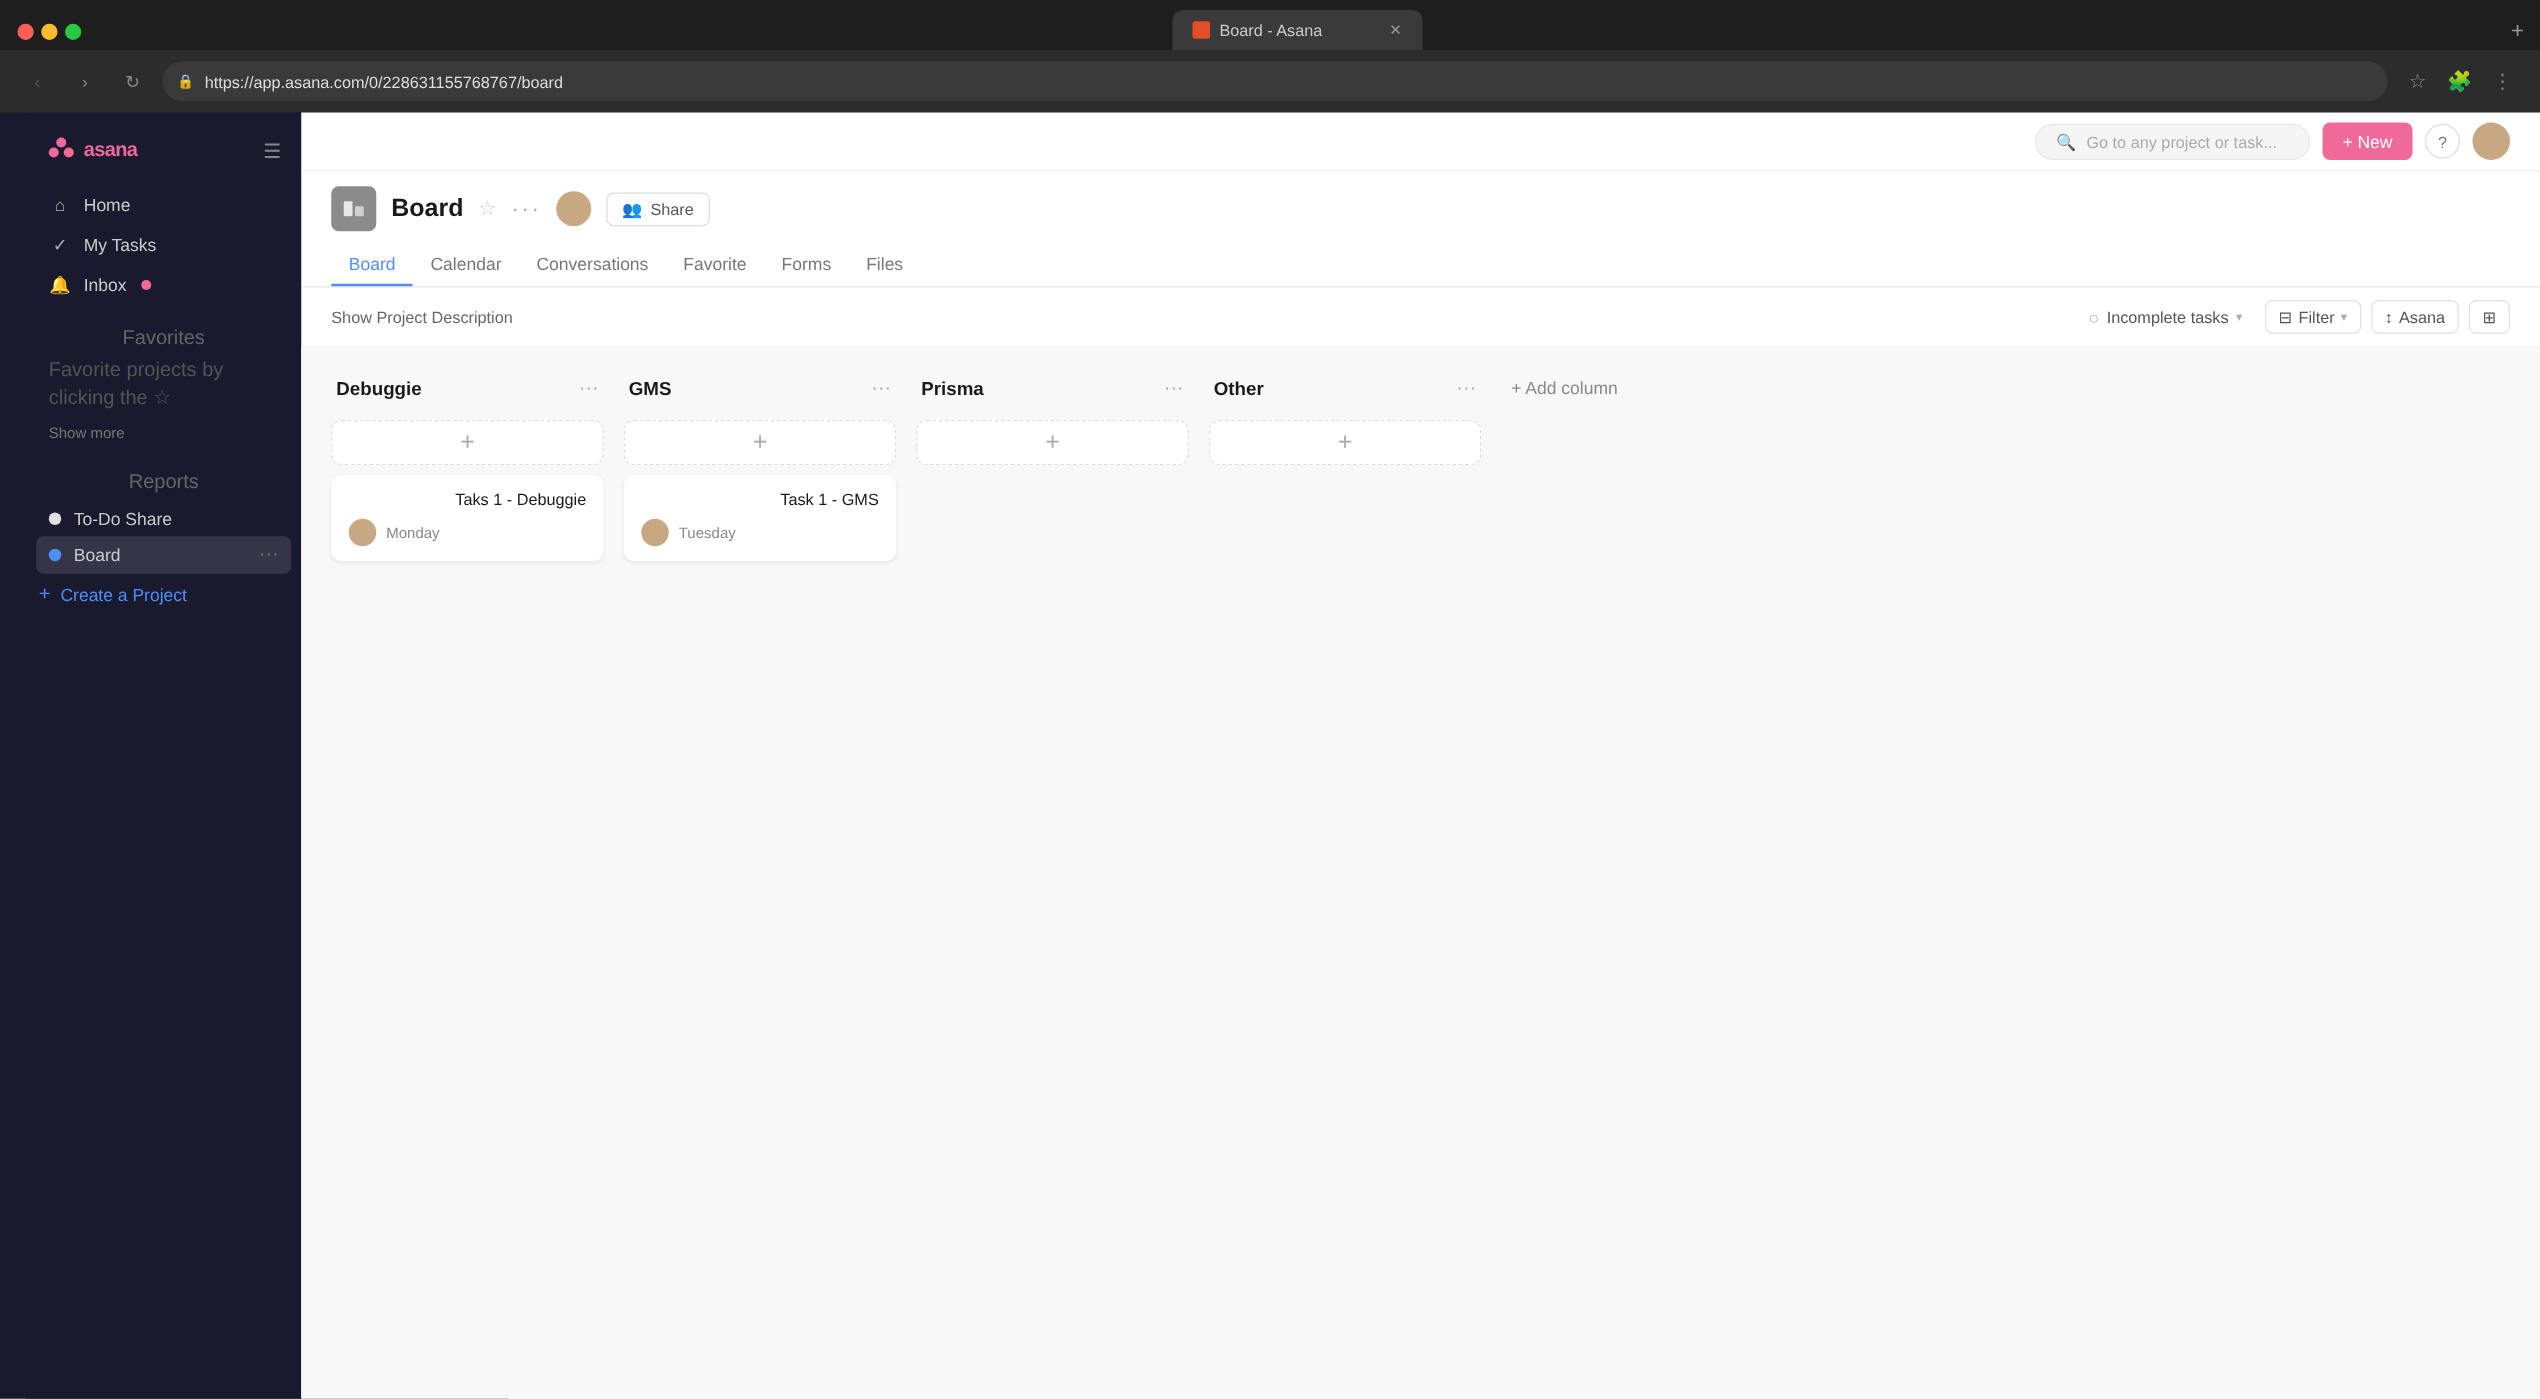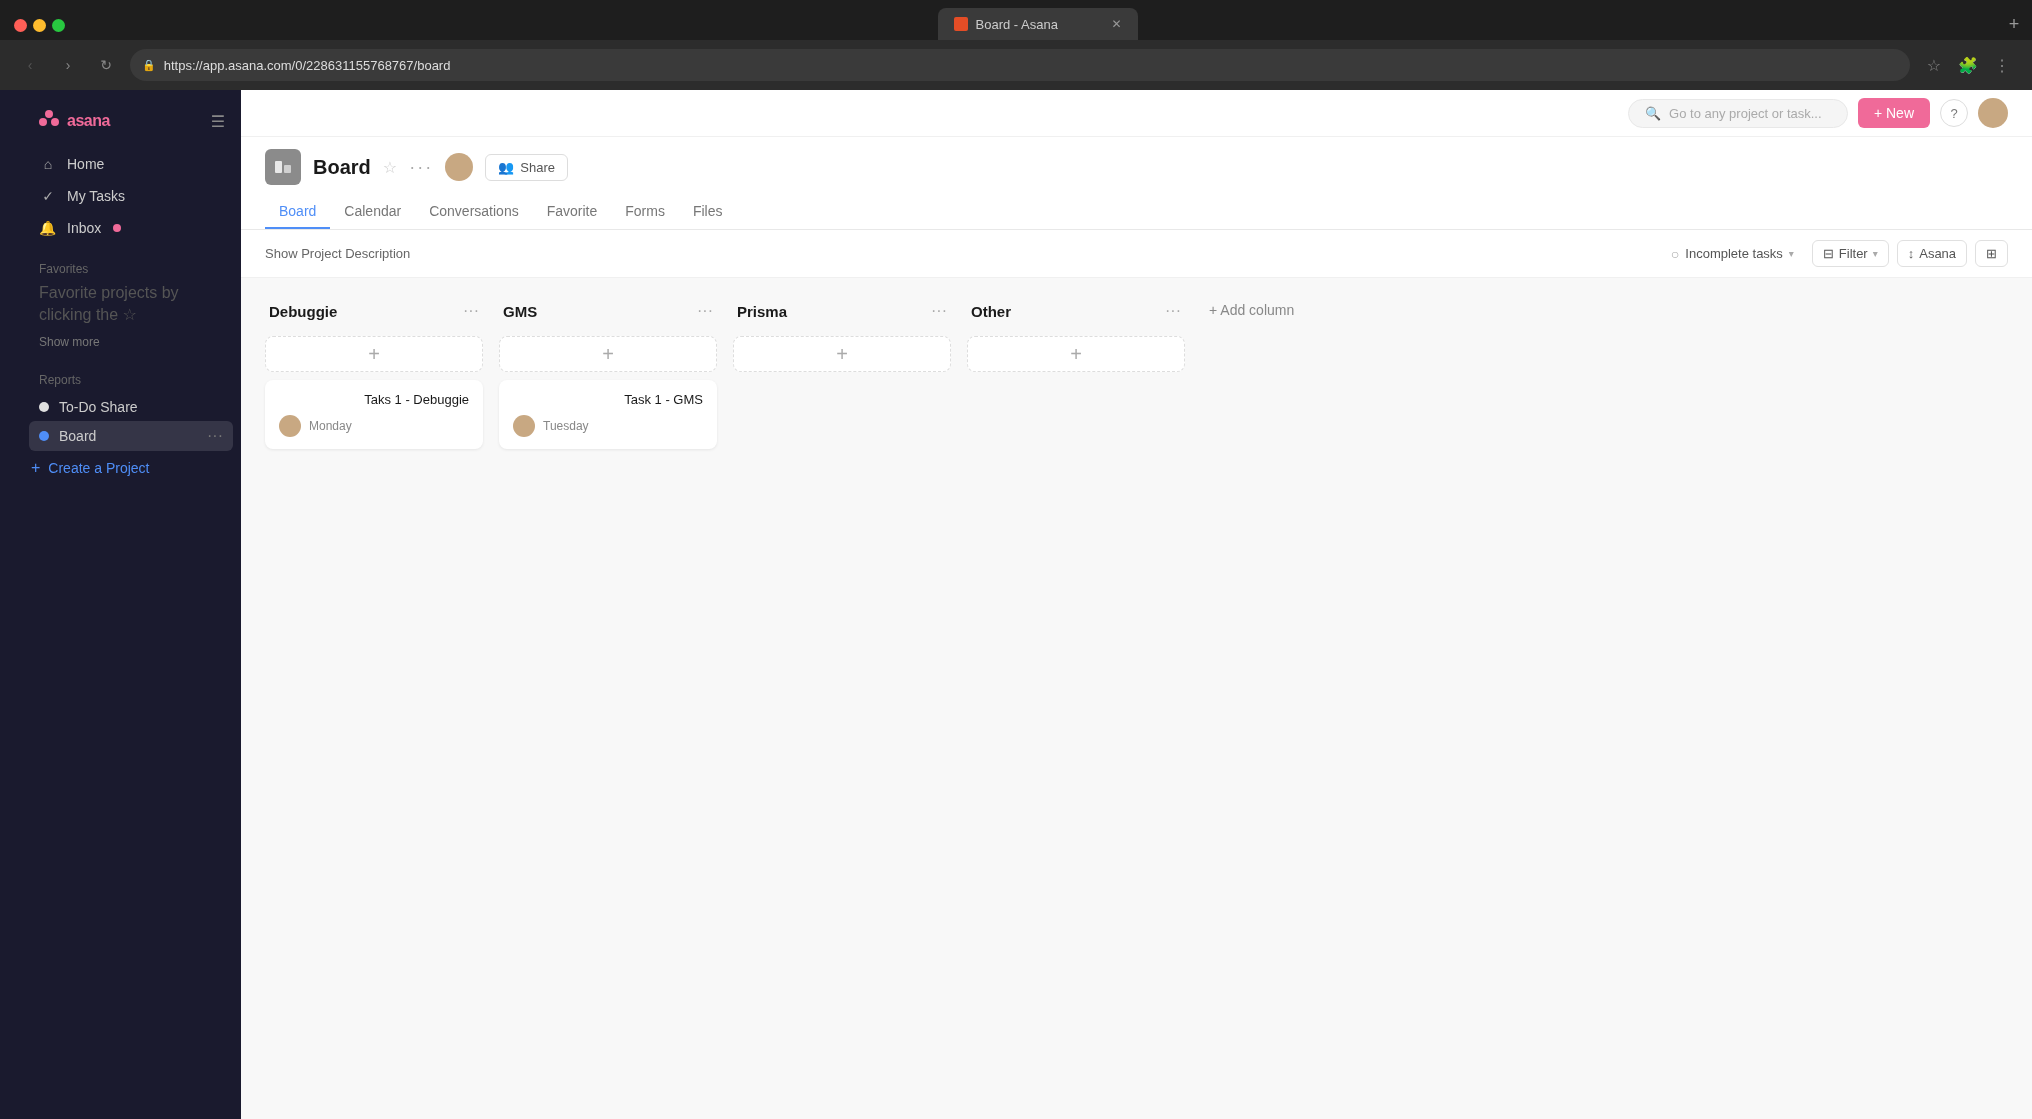--- a/index.html
+++ b/index.html
@@ -28,21 +28,21 @@
     
     .sidebar { width: 220px; background: #1a1a2e; color: #ccc; display: flex; flex-direction: column; padding: 0; flex-shrink: 0; }
     .sidebar-header { padding: 16px 16px 8px; display: flex; align-items: center; justify-content: space-between; }
     .asana-logo { display: flex; align-items: center; gap: 6px; }
     .asana-logo-mark { color: #f06a99; font-size: 22px; font-weight: bold; }
     .sidebar-toggle { color: #888; cursor: pointer; font-size: 16px; }
     .sidebar-nav { padding: 4px 8px; }
     .sidebar-item { display: flex; align-items: center; gap: 10px; padding: 7px 10px; border-radius: 6px; cursor: pointer; color: #ccc; font-size: 14px; }
     .sidebar-item .item-icon { width: 18px; height: 18px; display: flex; align-items: center; justify-content: center; font-size: 14px; color: #aaa; }
     .sidebar-item .badge { background: #f06a99; color: white; border-radius: 50%; width: 8px; height: 8px; margin-left: 2px; display: inline-block; }
-    .sidebar-section-label { font-size: 12px; color: #666; padding: 14px 18px 4px; font-weight: 500; }
+    .sidebar-section-label { font-size: 16px; color: #666; padding: 14px 18px 4px; font-weight: 500; text-align: center; }
     .favorites-hint { font-size: 16px; color: #555; padding: 2px 18px 6px; line-height: 1.4; }
     .show-more { font-size: 12px; color: #777; padding: 2px 18px 10px; cursor: pointer; }
     .sidebar-project-item { display: flex; align-items: center; gap: 10px; padding: 6px 10px; border-radius: 6px; cursor: pointer; color: #ccc; font-size: 14px; }
     .sidebar-project-item.active { background: rgba(255,255,255,0.12); }
     .project-dot { width: 10px; height: 10px; border-radius: 50%; flex-shrink: 0; }
     .project-dot-white { background: #e0e0e0; }
     .project-dot-blue { background: #4f8ef7; }
     .project-more-btn { margin-left: auto; color: #777; font-size: 16px; opacity: 0; }
     .sidebar-project-item.active .project-more-btn { opacity: 1; }
     .create-project { display: flex; align-items: center; gap: 8px; padding: 6px 10px; color: #4f8ef7; font-size: 14px; cursor: pointer; }

